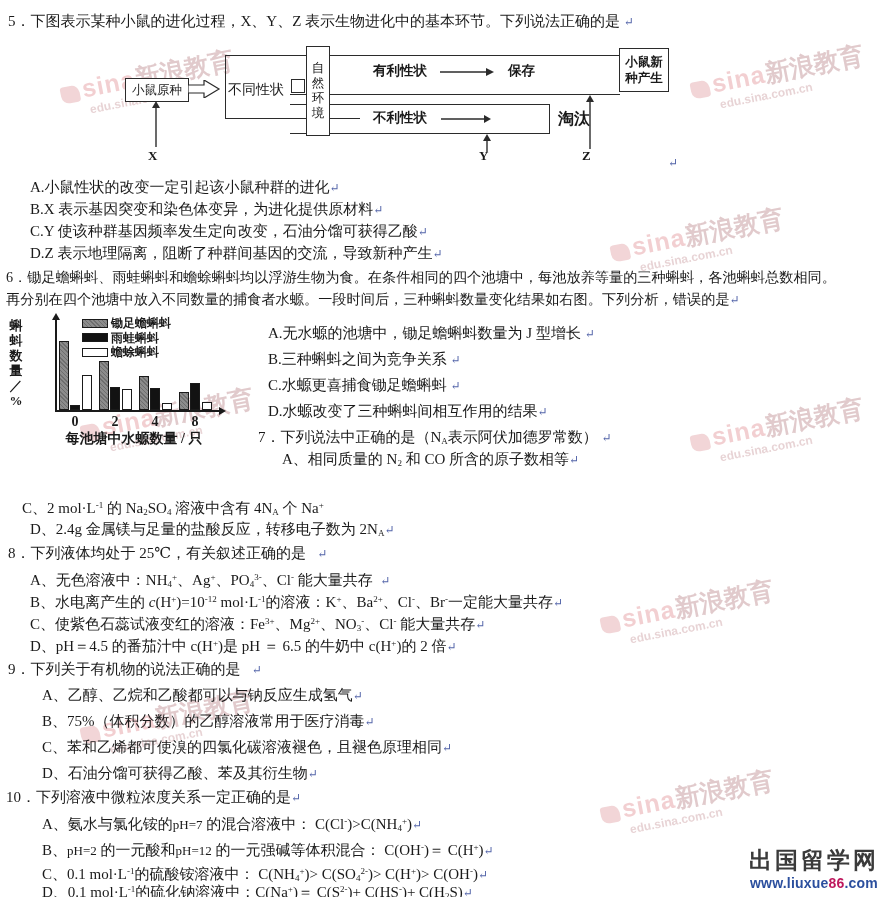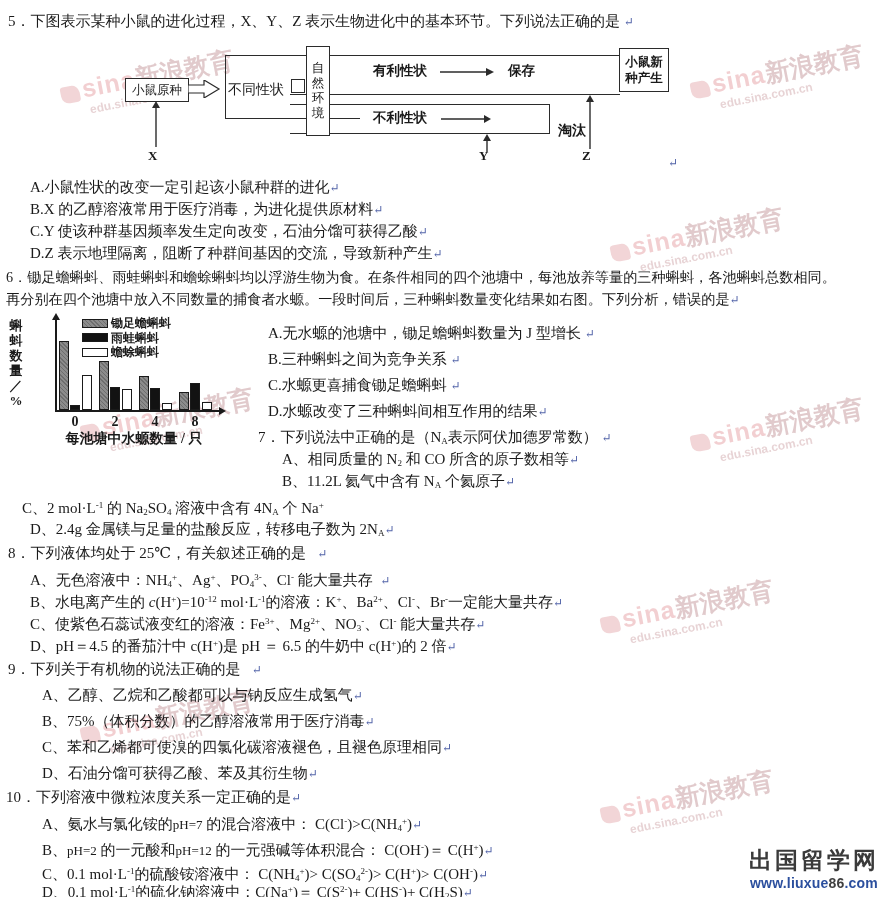--- a/index.html
+++ b/index.html
@@ -72,21 +72,21 @@
   .legend{position:absolute;left:76px;top:-2px;font-size:12px;line-height:14.5px;font-weight:bold;}
   .lrow{display:flex;align-items:center;gap:3px;height:14.5px;}
   .swatch{display:inline-block;width:26px;height:9px;border:1px solid #1a1a1a;box-sizing:border-box;}
 
   
   .sitelogo{position:absolute;right:8px;bottom:6px;text-align:center;z-index:3;}
   .sitelogo .cn{font-size:23px;font-weight:bold;color:#3a3a3a;letter-spacing:3px;
                 font-family:"Liberation Sans","DejaVu Sans",sans-serif;}
   .sitelogo .url{font-size:14px;font-weight:bold;color:#2b4f9e;letter-spacing:.2px;
                  font-family:"Liberation Sans","DejaVu Sans",sans-serif;margin-top:-1px;}
-  .sitelogo .url .or{color:#404040;}
+  .sitelogo .url .or{color:#be185d;}
 </style>
 </head>
 <body>
 
 <div class="page">
 
   <div id="wm-host">
       <div class="wm wm-sina" style="left: 60px; top: 60px;"><span class="wm-logo"></span><span class="big">sina</span><span class="cn">新浪教育</span><span class="sml">edu.sina.com.cn</span></div>
       <div class="wm wm-sina" style="left: 690px; top: 55px;"><span class="wm-logo"></span><span class="big">sina</span><span class="cn">新浪教育</span><span class="sml">edu.sina.com.cn</span></div>
       <div class="wm wm-sina" style="left: 610px; top: 218px;"><span class="wm-logo"></span><span class="big">sina</span><span class="cn">新浪教育</span><span class="sml">edu.sina.com.cn</span></div>
@@ -135,21 +135,21 @@
       <line x1="0" y1="5" x2="46" y2="5" stroke="#2b2b2b" stroke-width="1.4"></line>
       <polygon points="46,1 54,5 46,9" fill="#2b2b2b"></polygon>
     </svg>
     <div class="dlabel" style="left:508px;top:24px;font-size:13.5px;font-weight:bold;">保存</div>
 
     <div class="dlabel" style="left:373px;top:71px;font-size:13.5px;font-weight:bold;">不利性状</div>
     <svg style="position:absolute;left:441px;top:76px;" width="50" height="10">
       <line x1="0" y1="5" x2="43" y2="5" stroke="#2b2b2b" stroke-width="1.4"></line>
       <polygon points="43,1 50,5 43,9" fill="#2b2b2b"></polygon>
     </svg>
-    <div class="dlabel" style="left:558px;top:84px;font-size:14px;font-weight:bold;">淘汰</div>
+    <div class="dlabel" style="left:558px;top:71px;font-size:16px;font-weight:bold;">淘汰</div>
 
     <div class="dbox" style="left:619px;top:10px;width:48px;height:42px;flex-direction:column;line-height:16px;font-weight:bold;">
       <span>小鼠新</span>
       <span>种产生</span>
     </div>
 
     <svg style="position:absolute;left:151px;top:63px;" width="10" height="46">
       <line x1="5" y1="46" x2="5" y2="7" stroke="#2b2b2b" stroke-width="1.4"></line>
       <polygon points="1,7 5,0 9,7" fill="#2b2b2b"></polygon>
     </svg>
@@ -164,21 +164,21 @@
     <svg style="position:absolute;left:585px;top:57px;" width="10" height="54">
       <line x1="5" y1="54" x2="5" y2="7" stroke="#2b2b2b" stroke-width="1.4"></line>
       <polygon points="1,7 5,0 9,7" fill="#2b2b2b"></polygon>
     </svg>
     <div class="dlabel" style="left:582px;top:110px;font-weight:bold;">Z</div>
   </div>
 
   <div class="pilcrow" style="position:absolute;left:668px;top:156px;z-index:2;">↵</div>
 
   <div class="opt" style="left:30px;top:178px;"><span>A.小鼠性状的改变一定引起该小鼠种群的进化</span><span class="pilcrow">↵</span></div>
-  <div class="opt" style="left:30px;top:200px;"><span>B.X 的乙醇溶液常用于医疗消毒，为进化提供原材料</span><span class="pilcrow">↵</span></div>
+  <div class="opt" style="left:30px;top:200px;"><span>B.X 表示基因突变和染色体变异，为进化提供原材料</span><span class="pilcrow">↵</span></div>
   <div class="opt" style="left:30px;top:222px;"><span>C.Y 使该种群基因频率发生定向改变，石油分馏可获得乙酸</span><span class="pilcrow">↵</span></div>
   <div class="opt" style="left:30px;top:244px;"><span>D.Z 表示地理隔离，阻断了种群间基因的交流，导致新种产生</span><span class="pilcrow">↵</span></div>
 
   <div class="q" style="left:6px;top:268px;font-size:14.2px;"><span>6．锄足蟾蝌蚪、雨蛙蝌蚪和蟾蜍蝌蚪均以浮游生物为食。在条件相同的四个池塘中，每池放养等量的三种蝌蚪，各池蝌蚪总数相同。</span></div>
   <div class="q" style="left:6px;top:290px;font-size:14.2px;"><span>再分别在四个池塘中放入不同数量的捕食者水螈。一段时间后，三种蝌蚪数量变化结果如右图。下列分析，错误的是</span><span class="pilcrow">↵</span></div>
 
   <div class="chart">
     <div class="ylab" id="ylab-host">
         <div>蝌</div>
         <div>蚪</div>
@@ -232,23 +232,20 @@
   <div class="opt" style="left:268px;top:350px;"><span>B.三种蝌蚪之间为竞争关系</span> <span class="pilcrow">↵</span></div>
   <div class="opt" style="left:268px;top:376px;"><span>C.水螈更喜捕食锄足蟾蝌蚪</span> <span class="pilcrow">↵</span></div>
   <div class="opt" style="left:268px;top:402px;"><span>D.水螈改变了三种蝌蚪间相互作用的结果</span><span class="pilcrow">↵</span></div>
 
   <div class="q" style="left:258px;top:428px;">
     <span>7．下列说法中正确的是（N</span><sub>A</sub><span>表示阿伏加德罗常数）</span> <span class="pilcrow">↵</span>
   </div>
   <div class="opt" style="left:282px;top:450px;">
     A、相同质量的 N<sub>2</sub> 和 CO 所含的原子数相等<span class="pilcrow">↵</span>
   </div>
-  <div class="opt" style="left:282px;top:472px;">
-    B、11.2L 氦气中含有 N<sub>A</sub> 个氦原子<span class="pilcrow">↵</span>
-  </div>
   <div class="opt" style="left:22px;top:496px;">
     C、2 mol·L<sup>-1</sup> 的 Na<sub>2</sub>SO<sub>4</sub> 溶液中含有 4N<sub>A</sub> 个 Na<sup>+</sup>
   </div>
   <div class="opt" style="left:30px;top:520px;text-align:right;">
     D、2.4g 金属镁与足量的盐酸反应，转移电子数为 2N<sub>A</sub><span class="pilcrow">↵</span>
   </div>
 
   <div class="q" style="left:8px;top:544px;">
     8．下列液体均处于 25℃，有关叙述正确的是 &nbsp;&nbsp;<span class="pilcrow">↵</span>
   </div>

